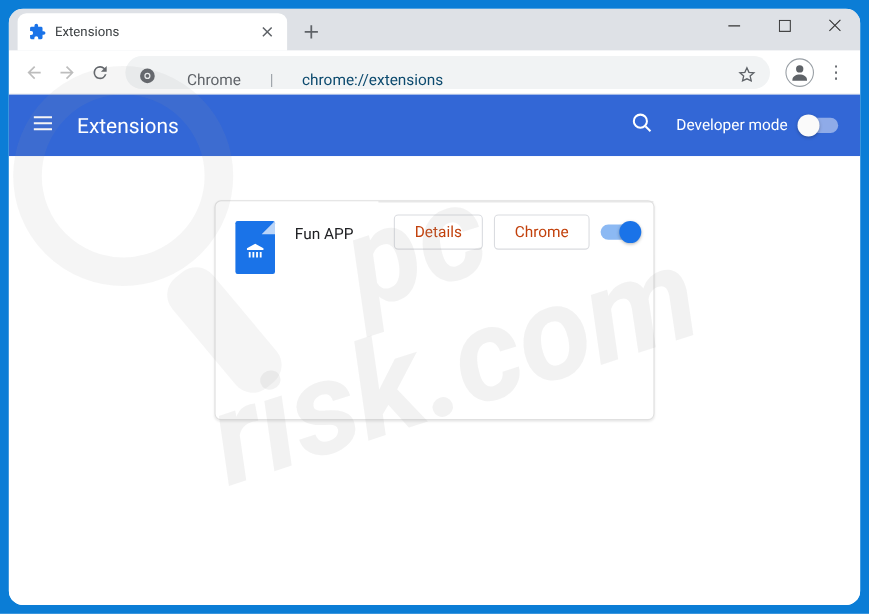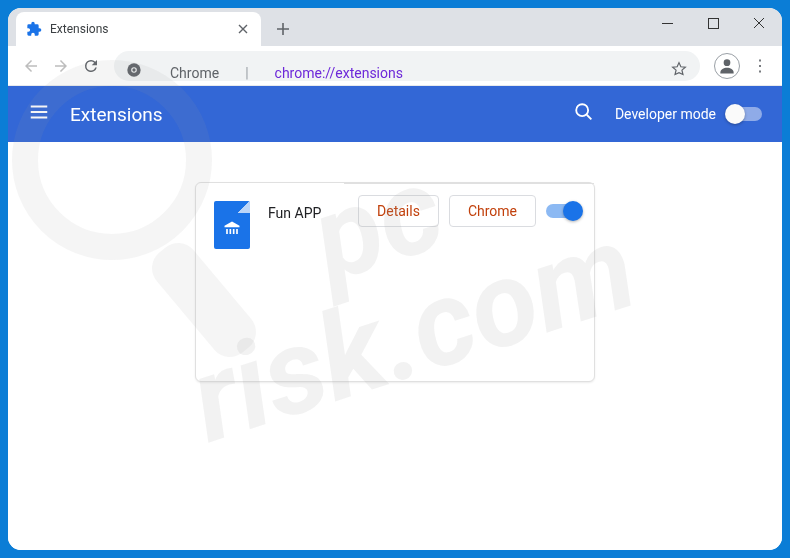--- a/index.html
+++ b/index.html
@@ -125,21 +125,21 @@
       gap: 20px;
     }
     .omnibox .chrome-label {
       color: #5f6368;
     }
     .omnibox .divider {
       margin: 0 6px;
       color: #9aa0a6;
     }
     .omnibox .url-text {
-      color: #6d28d9;
+      color: #0c4a6e;
     }
     .omni-spacer { flex: 1; }
     .omni-star {
       color: #5f6368;
       cursor: pointer;
     }
     .avatar {
       width: 26px;
       height: 26px;
       border-radius: 50%;

